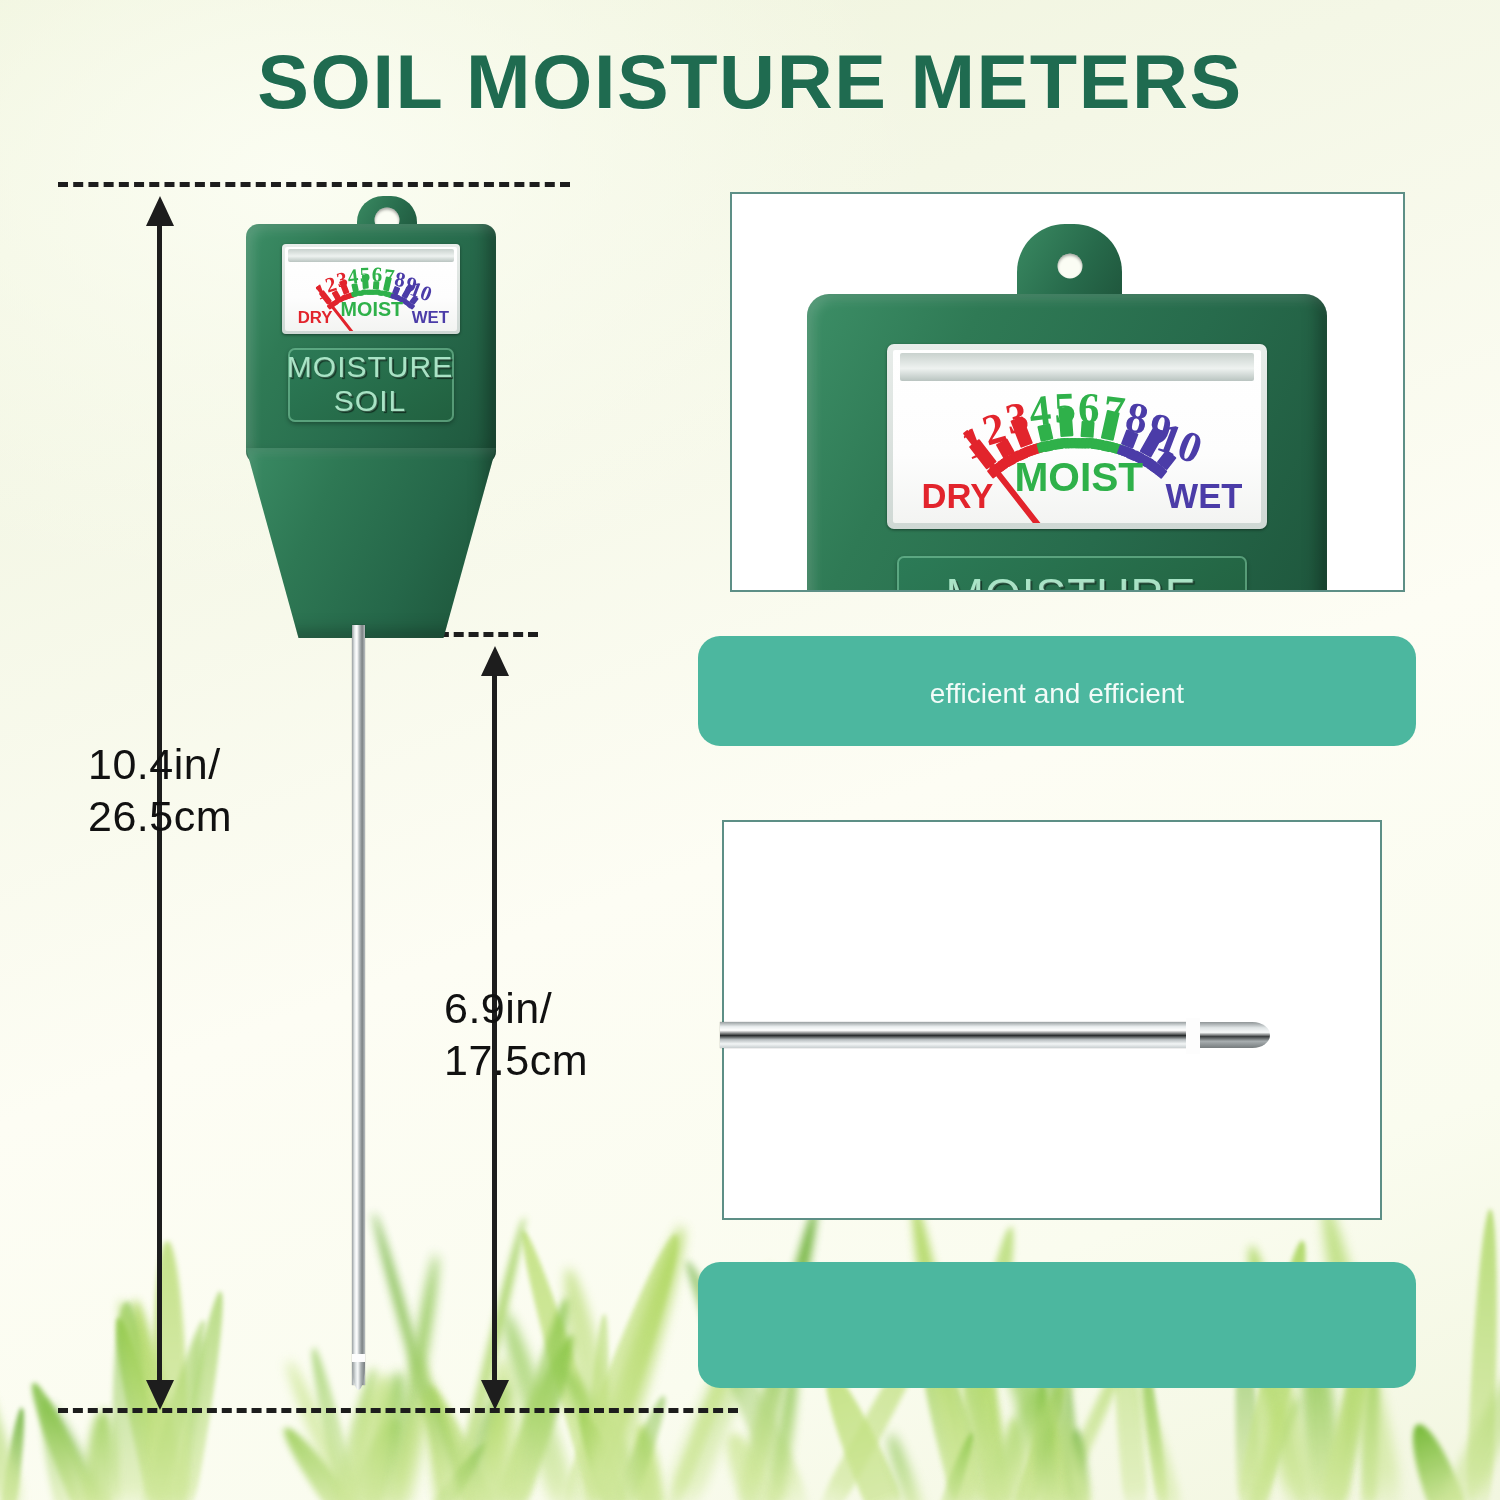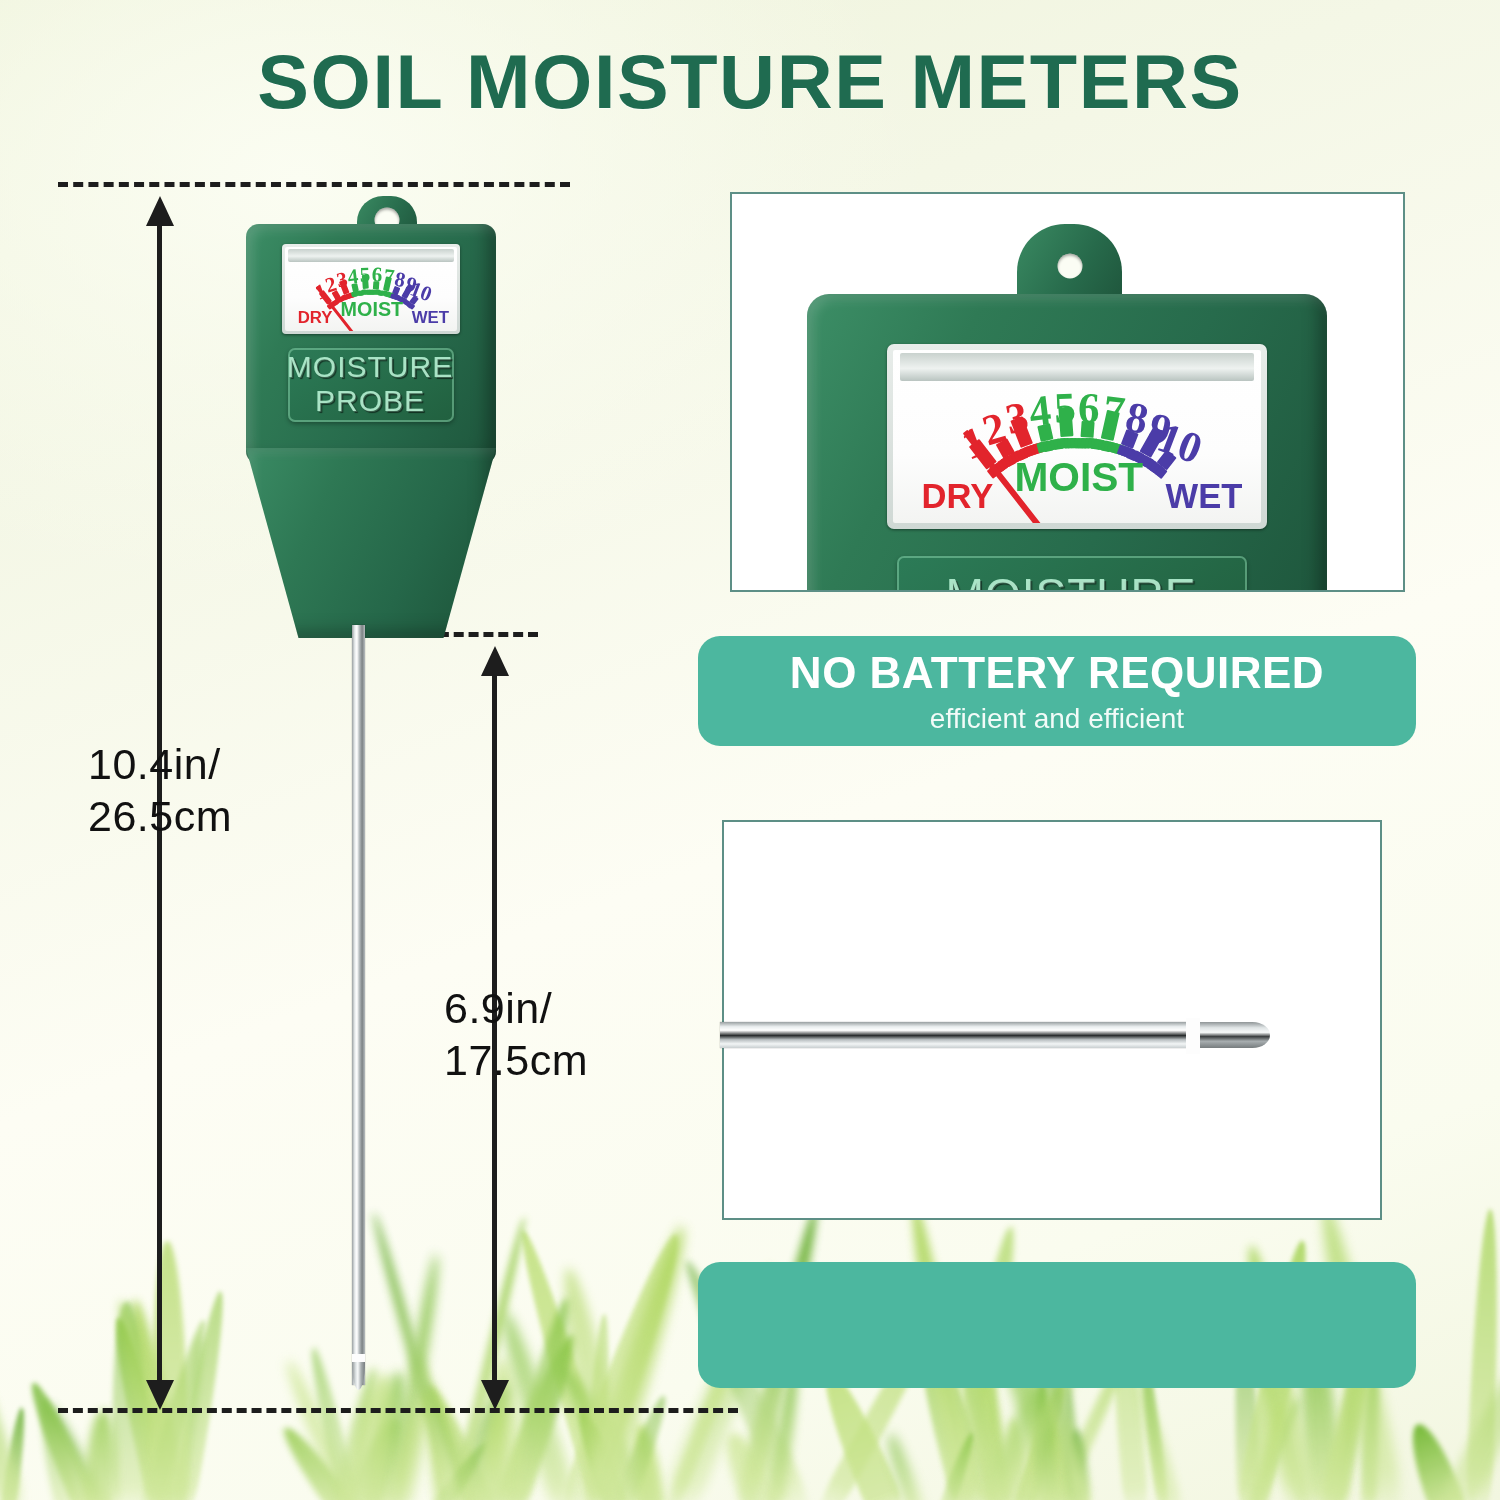--- a/index.html
+++ b/index.html
@@ -345,21 +345,21 @@
         <div class="seg" style="background: rgb(75, 60, 168); width: 4.2px; height: 4.62px; left: 125.562px; top: 58.5624px; transform: translate(-50%, -50%) rotate(38deg);"></div>
         <div class="zone-lbl" style="color: rgb(226, 36, 44); font-size: 16.8px; left: 30.1px; top: 70.98px; transform: translate(-50%, -50%);">DRY</div>
         <div class="zone-lbl" style="color: rgb(47, 177, 74); font-size: 19.74px; left: 86.86px; top: 61.74px; transform: translate(-50%, -50%);">MOIST</div>
         <div class="zone-lbl" style="color: rgb(75, 60, 168); font-size: 16.8px; left: 145.34px; top: 70.98px; transform: translate(-50%, -50%);">WET</div>
         <div class="needle" style="width: 2.94px; height: 88.2px; left: 86px; top: 21px; transform: translateX(-50%) rotate(-38deg); transform-origin: 50% 100%;"></div>
       </div>
   </div>
 
   <div class="plate" style="left:48px; top:152px; width:166px; height:74px;">
     <span style="font-size:30px;">MOISTURE</span>
-    <span style="font-size:30px;">PROBE</span>
+    <span style="font-size:30px;">SOIL</span>
   </div>
 </div>
 
 <div class="probe" style="left:352px; top:625px; width:13px; height:760px;"></div>
 <div class="probe-band" style="left:352px; top:1354px; width:13px; height:8px;"></div>
 <div class="probe-tip" style="left:352px; top:1362px; width:13px; height:28px;"></div>
 
 <div class="card" style="left:730px; top:192px; width:675px; height:400px;">
   <div class="cu-clip" style="left:0; top:0; width:671px; height:396px;">
 
@@ -451,21 +451,20 @@
         </div>
     </div>
 
     <div class="plate" style="left:165px; top:362px; width:350px; height:80px;">
       <span style="font-size:46px;">MOISTURE</span>
     </div>
   </div>
 </div>
 
 <div class="banner" style="left:698px; top:636px; width:718px; height:110px;">
-  <div class="banner-title" style="font-size:44px;">NO BATTERY REQUIRED</div>
   <div class="banner-sub" style="font-size:28px; margin-top:5px;">efficient and efficient</div>
 </div>
 
 <div class="card" style="left:722px; top:820px; width:660px; height:400px;">
   <div class="probe" style="left:-4px; top:200px; width:470px; height:26px;
               background:linear-gradient(180deg,#9aa0a2 0%,#e9edee 18%,#ffffff 32%,#2a2d2e 52%,#b9bfc1 68%,#f2f5f5 84%,#c9cfd1 100%);"></div>
   <div class="probe-band" style="left:462px; top:196px; width:14px; height:36px;"></div>
   <div class="probe-tip" style="left:476px; top:200px; width:70px; height:26px;
               border-radius:0 50% 50% 0 / 0 100% 100% 0;
               background:linear-gradient(180deg,#8f9597 0%,#dfe4e5 22%,#f7f9f9 40%,#3b3f40 56%,#a8aeb0 74%,#767c7e 100%);"></div>

